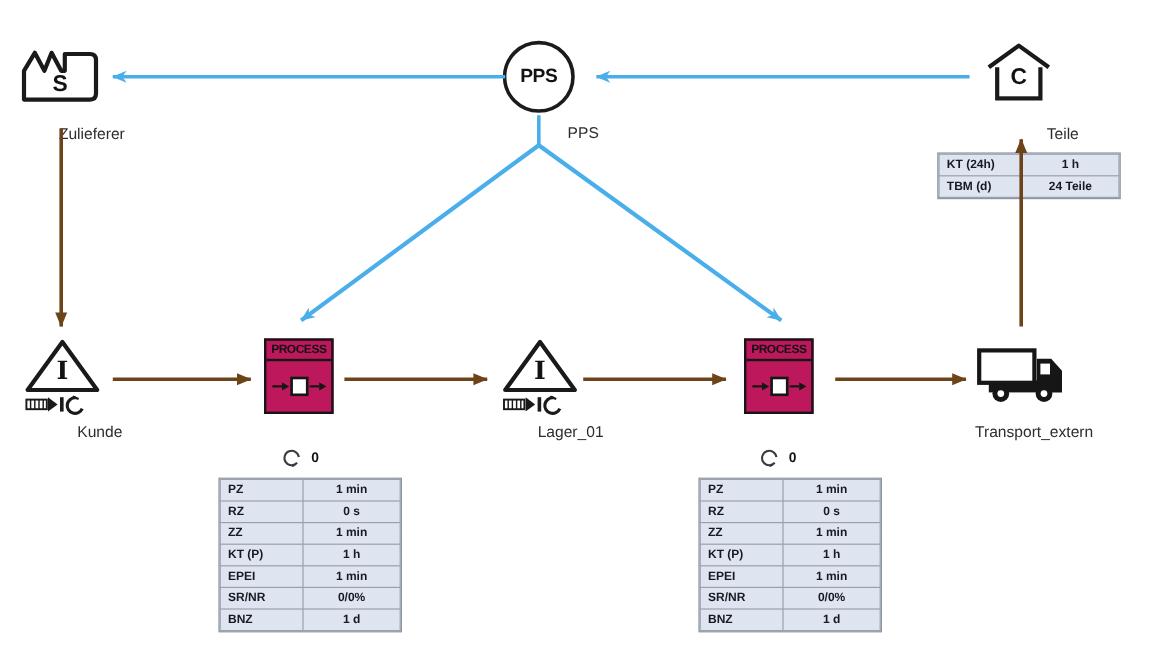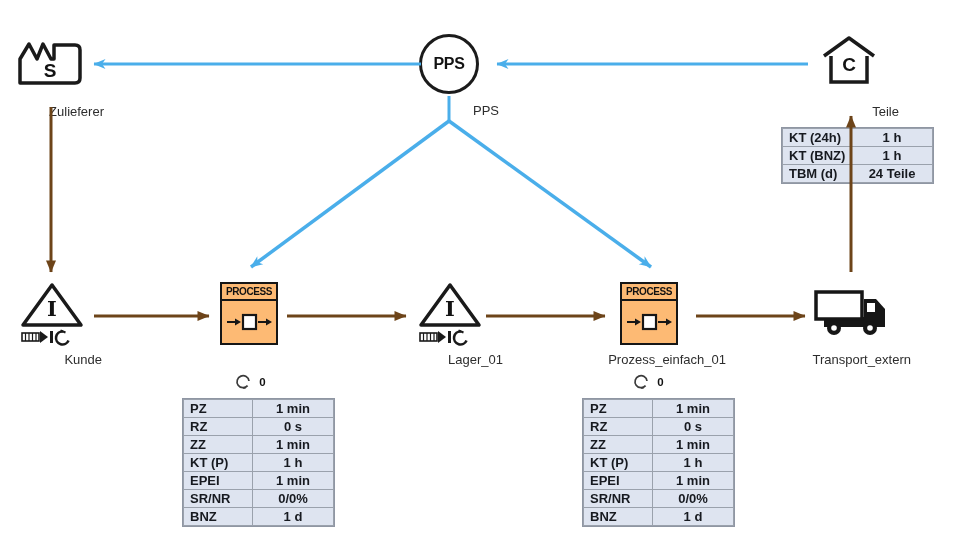--- a/index.html
+++ b/index.html
@@ -7,27 +7,27 @@
           font-family:"Liberation Sans",sans-serif;overflow:hidden;}
   .abs{position:absolute;}
   
   #edges{position:absolute;left:0;top:0;z-index:5;pointer-events:none;}
   .node-label{position:absolute;z-index:2;font-size:13px;color:#2d2d2d;text-align:right;white-space:nowrap;}
   .sym{position:absolute;inset:0;z-index:3;display:flex;align-items:center;justify-content:center;
        font-weight:bold;color:#131313;}
   .pps-circle{position:absolute;width:60px;height:60px;box-sizing:border-box;background:#fff;
        border:3.5px solid #1b1b1b;border-radius:50%;display:flex;align-items:center;justify-content:center;
        font-weight:bold;font-size:16px;color:#131313;letter-spacing:-0.3px;}
-  .process-box{position:absolute;width:58px;height:63px;box-sizing:border-box;background:#fdba74;
+  .process-box{position:absolute;width:58px;height:63px;box-sizing:border-box;background:#be185d;
        border:2.5px solid #161616;}
   .process-head{height:15px;border-bottom:2px solid #161616;display:flex;align-items:center;justify-content:center;
        font-size:10px;font-weight:bold;letter-spacing:-0.4px;color:#111;}
   .process-body{height:calc(100% - 17px);display:flex;align-items:center;justify-content:center;}
   .vsm-table{position:absolute;border-collapse:collapse;background:#dee4f0;box-shadow:0 0 0 1px #8f96a3;}
-  .vsm-table td{border:1px solid #9aa1ac;font-size:13px;font-weight:bold;color:#171a20;height:17px;padding:0 4px;}
+  .vsm-table td{border:1px solid #9aa1ac;font-size:10px;font-weight:bold;color:#171a20;height:17px;padding:0 4px;}
   .vsm-table td.k{width:58px;text-align:left;padding-left:6px;}
   .vsm-table td.v{width:72px;text-align:center;}
   .operator{position:absolute;z-index:2;display:flex;align-items:center;justify-content:center;gap:8px;
        font-size:11.5px;font-weight:bold;color:#111;}
   .serif-i{font-family:"DejaVu Serif",serif;font-weight:600;font-size:21px;line-height:1;}
 </style>
 </head>
 <body>
 
 <div id="canvas">
@@ -51,24 +51,20 @@
       <path d="M4 22 L29 4 L54 22" fill="#ffffff" stroke="#1a1a1a" stroke-width="3.5" stroke-linejoin="round"></path>
     </svg>
     <div class="sym" style="padding-top:10px;font-size:19px;">C</div>
   </div>
   <div class="node-label" style="left:803px;top:104px;width:96px;">Teile</div>
 
   <table class="vsm-table" style="left:782px;top:128px;">
     <tbody>
         <tr>
       <td class="k">KT (24h)</td>
-      <td class="v">1 h</td>
-    </tr>
-    <tr>
-      <td class="k">KT (BNZ)</td>
       <td class="v">1 h</td>
     </tr>
     <tr>
       <td class="k">TBM (d)</td>
       <td class="v">24 Teile</td>
     </tr>
   </tbody>
     </table>
 
   <div class="abs" style="left:19px;top:279px;width:66px;height:70px;">
@@ -167,21 +163,20 @@
     <div class="process-body">
       <svg width="48" height="34" viewBox="0 0 48 34">
         <line x1="2" y1="17" x2="10" y2="17" stroke="#161616" stroke-width="2"></line>
         <polygon points="10,13.5 16,17 10,20.5" fill="#161616"></polygon>
         <rect x="18" y="10" width="13" height="14" fill="#ffffff" stroke="#161616" stroke-width="2.2"></rect>
         <line x1="33" y1="17" x2="41" y2="17" stroke="#161616" stroke-width="2"></line>
         <polygon points="41,13.5 47,17 41,20.5" fill="#161616"></polygon>
       </svg>
     </div>
   </div>
-  <div class="node-label" style="left:576px;top:352px;width:150px;">Prozess_einfach_01</div>
   <div class="operator" style="left:608px;top:374px;width:80px;">
     <svg width="17" height="16" viewBox="0 0 17 16">
       <path d="M13.6 11.6 A6 6 0 1 1 15 7" fill="none" stroke="#3b3b3b" stroke-width="1.7"></path>
       <path d="M11.8 13.6 A8 8 0 0 1 9.2 14.4" fill="none" stroke="#3b3b3b" stroke-width="1.4"></path>
     </svg>
     <span>0</span>
   </div>
 
   <table class="vsm-table" style="left:583px;top:399px;">
     <tbody>

